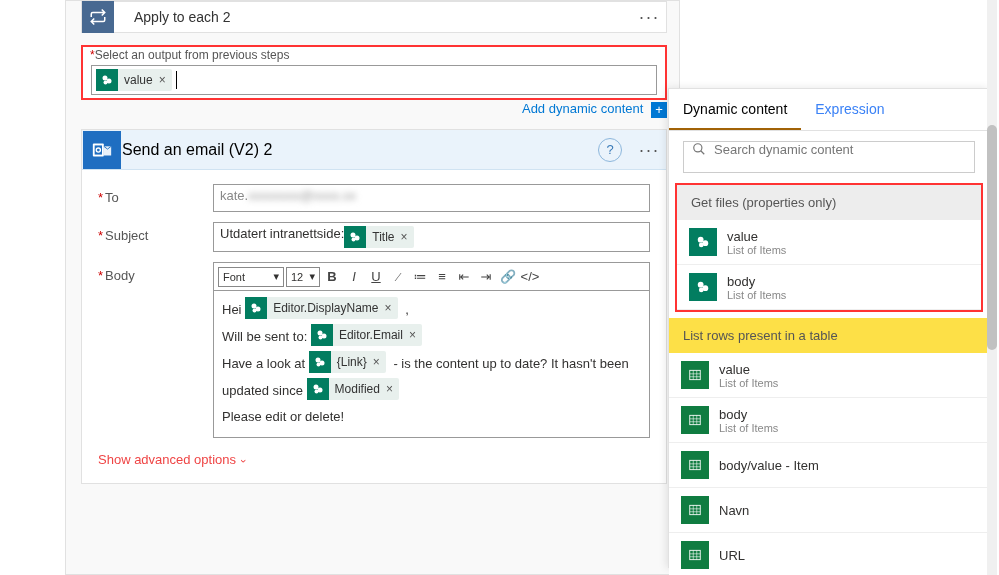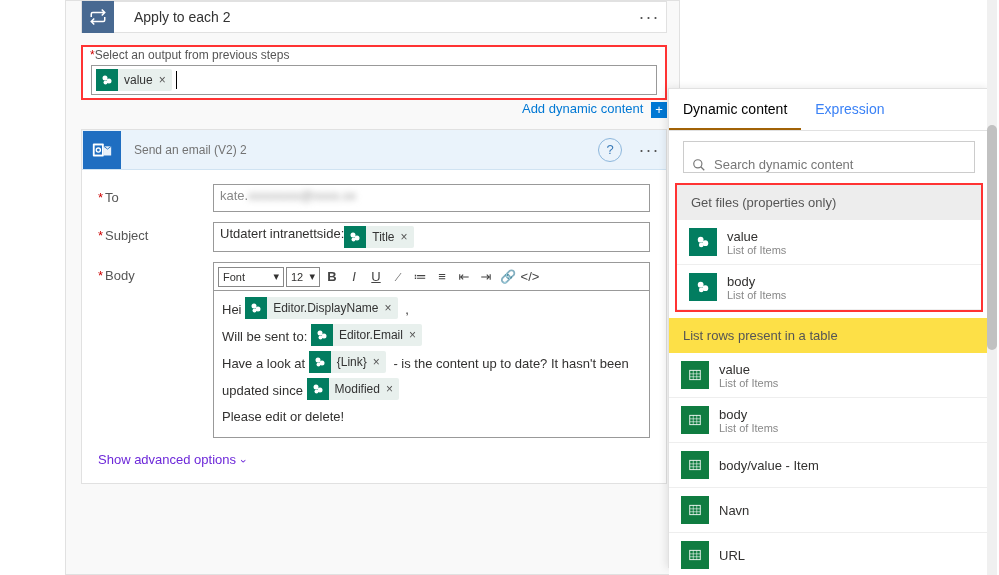--- a/index.html
+++ b/index.html
@@ -20,50 +20,50 @@
   .token .tx{color:#333}
   .token .tclose{margin-left:6px;color:#555;cursor:pointer}
   .sel-cursor{width:1px;height:18px;background:#000}
   .dyn-link-row{position:absolute;left:15px;top:100px;width:586px;text-align:right;font-size:13px}
   .dyn-link{color:#0078d4}
   .dyn-plus{display:inline-block;width:16px;height:16px;background:#0078d4;color:#fff;text-align:center;line-height:16px;font-size:13px;vertical-align:middle;margin-left:4px}
   
   .email-card{position:absolute;left:15px;top:128px;width:586px;border:1px solid #e1e1e1;background:#fff}
   .email-head{height:40px;background:#eaf3fb;display:flex;align-items:center;border-bottom:1px solid #d0e3f2}
   .email-head .icon{width:38px;height:38px;background:#1f6ec1;margin:1px;display:flex;align-items:center;justify-content:center}
-  .email-head .et{flex:1;padding-left:12px;font-size:12px;color:#737373}
+  .email-head .et{flex:1;padding-left:0;font-size:16px;color:#000000}
   .email-head .help{width:24px;height:24px;border:1px solid #8db7dc;border-radius:50%;color:#3a7bb8;text-align:center;line-height:22px;font-size:13px;margin-right:10px}
   .email-head .more{width:34px;text-align:center;color:#555;font-size:18px;letter-spacing:1px;line-height:10px}
   .email-body{padding:14px 16px 10px}
   .frow{display:flex;margin-bottom:10px;align-items:flex-start}
   .flabel{width:115px;font-size:13px;color:#555;padding-top:6px}
   .flabel .req{color:#c00;margin-right:2px}
   .finput{flex:1;min-height:28px;border:1px solid #999;background:#fff;padding:3px 6px;display:flex;align-items:flex-start;flex-wrap:wrap;font-size:13px}
   .finput.to{color:#888}
   .blurred{filter:blur(3px);color:#999}
   .rich-toolbar{border:1px solid #999;border-bottom:0;height:28px;display:flex;align-items:center;padding:0 4px;gap:2px}
   .rich-toolbar .sel{border:1px solid #888;height:20px;font-size:11px;display:flex;align-items:center;padding:0 4px}
   .rich-toolbar .fontsel{width:66px;justify-content:space-between}
   .rich-toolbar .sizesel{width:34px;justify-content:space-between}
   .rich-toolbar .tb{width:20px;height:20px;display:flex;align-items:center;justify-content:center;font-size:13px;color:#444}
   .rich-toolbar .tb.b{font-weight:bold}
   .rich-toolbar .tb.i{font-style:italic}
   .rich-toolbar .tb.u{text-decoration:underline}
   .bodybox{border:1px solid #999;padding:6px 8px;font-size:13px;line-height:24px}
   .bodybox .line{display:block;margin-bottom:2px}
-  .adv{color:#6d28d9;font-size:13px;padding:4px 0 6px;display:flex;align-items:flex-end;gap:6px}
+  .adv{color:#ef4444;font-size:13px;padding:4px 0 6px;display:flex;align-items:flex-end;gap:6px}
   .chev{display:inline-block;transform:rotate(90deg);font-size:11px}
   .add-action{position:absolute;left:0;width:615px;top:500px;text-align:center}
   .add-action .ai{display:inline-flex;align-items:center;color:#0078d4;gap:10px;font-size:14px}
   
   .dyn-panel{position:absolute;left:668px;top:88px;width:322px;height:480px;background:#fff;border:1px solid #e1e1e1;box-shadow:-2px 0 8px rgba(0,0,0,0.1)}
   .tabs{display:flex;height:42px;border-bottom:1px solid #e1e1e1}
   .tab{padding:12px 14px 0;font-size:14px;color:#3b82f6}
   .tab.active{font-weight:400;color:#000000;border-bottom:2px solid #a16207}
-  .search{margin:10px 14px;height:32px;border:1px solid #ccc;display:flex;align-items:flex-end;padding:0 8px;color:#777}
+  .search{margin:10px 14px;height:32px;border:1px solid #ccc;display:flex;align-items:flex-start;padding:0 8px;color:#777}
   .search .si{margin-right:8px}
   .group-title{padding:10px 14px;font-size:13px;color:#555;background:#fde047}
   .hl-box{border:2px solid #f33;margin:0 6px 6px}
   .hl-box .group-title{background:#ededed}
   .ditem{display:flex;align-items:center;padding:8px 12px;border-bottom:1px solid #eee;background:#fff}
   .ditem .icn{width:28px;height:28px;display:flex;align-items:center;justify-content:center;margin-right:10px}
   .icn.sp{background:#027d60}
   .icn.xl{background:#107c41}
   .ditem .dt{display:flex;flex-direction:column}
   .ditem .dn{font-size:13px;color:#323130}

